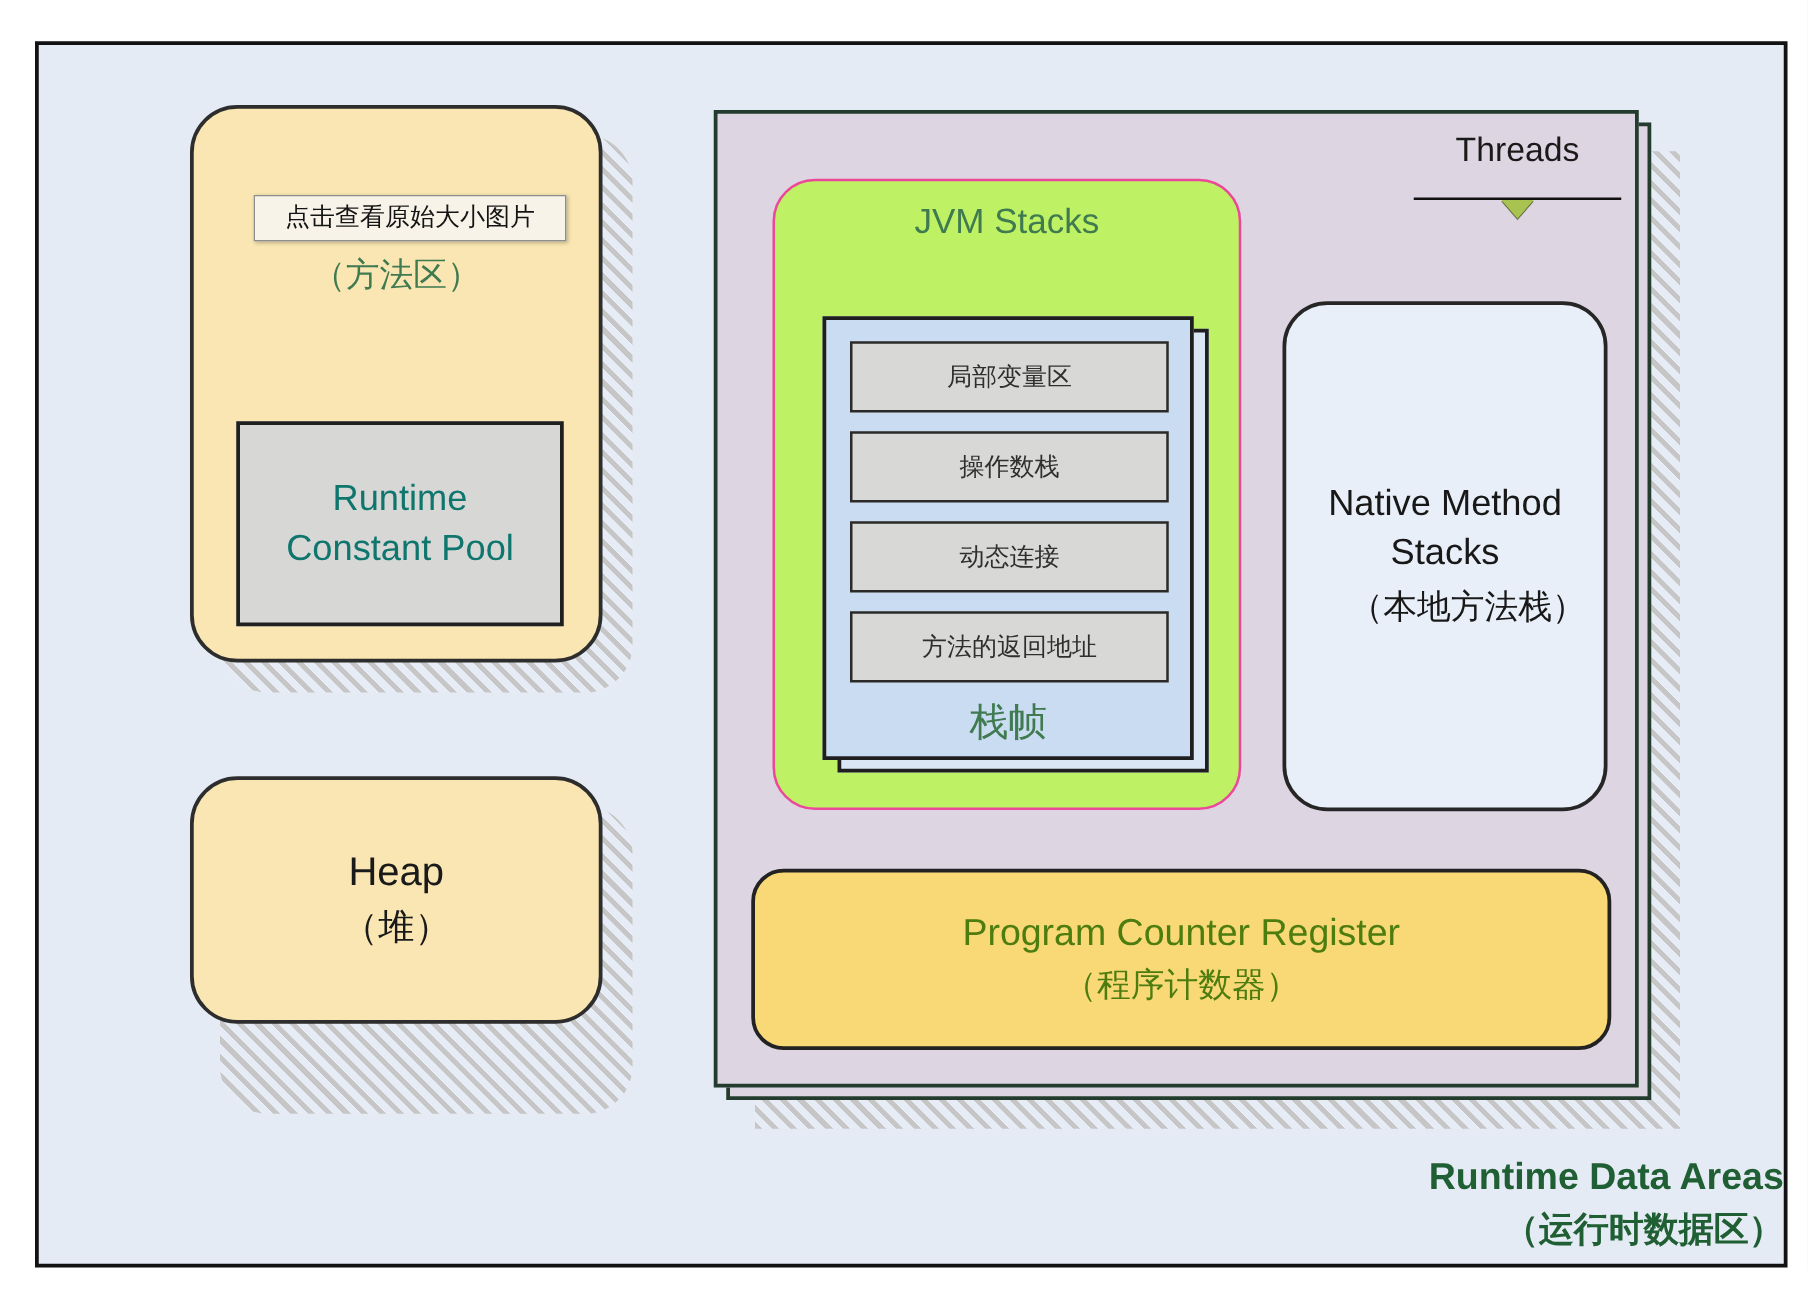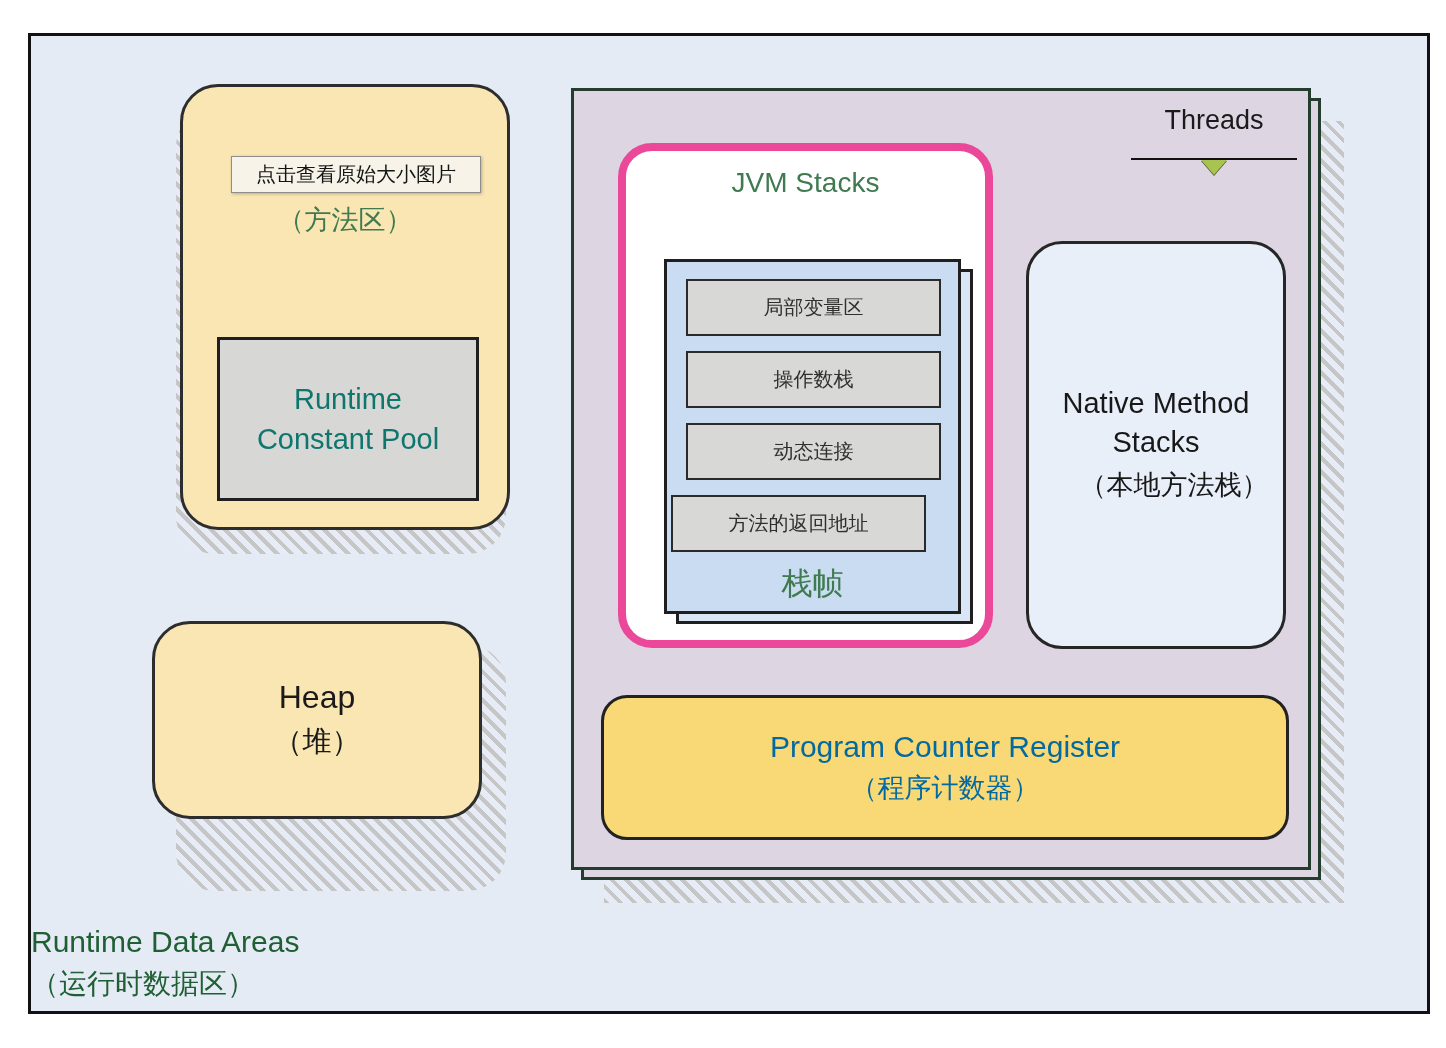--- a/index.html
+++ b/index.html
@@ -59,22 +59,22 @@
     display: flex; flex-direction: column; justify-content: center;
     text-align: center; color: #1a1a1a;
   }
 
   
   .main-copy, .main-box {
     background: #ded5e2;
     border: 3px solid #233c2d;
   }
   .panel {
-    background: #ffffff;
-    border: 8px solid #ec4899;
+    background: #bef264;
+    border: 2px solid #ec4899;
     border-radius: 34px;
   }
   .native-panel {
     background: #e9eff9;
     border: 3px solid #262626;
     border-radius: 36px;
     display: flex; flex-direction: column; justify-content: center;
     text-align: center; color: #181818;
   }
   .stack-frame, .stack-frame-copy {
@@ -87,39 +87,39 @@
     border: 2px solid #2a2a2a;
     text-align: center;
     font-size: 20px; color: #2f2f2f;
     display: flex; align-items: center; justify-content: center;
   }
   .pcr {
     background: #f8d976;
     border: 3px solid #222222;
     border-radius: 26px;
     display: flex; flex-direction: column; justify-content: center;
-    text-align: center; color: #0369a1;
+    text-align: center; color: #4d7c0f;
   }
   .threads-line { border-top: 2px solid #111; }
   .tri-down {
     width: 0; height: 0;
     border-left: 13px solid transparent;
     border-right: 13px solid transparent;
     border-top: 15px solid #a9c351;
     filter: drop-shadow(0px 1px 0.5px #44552a);
   }
-  .footer-title { text-align: left; font-weight: normal; }
+  .footer-title { text-align: right; font-weight: bold; }
 </style>
 </head>
 <body>
 
 <div class="frame">
 
   <div class="abs hatch r38" style="left:145px; top:72px; width:330px; height:446px;"></div>
-  <div class="abs yellow-box" style="left:121px; top:48px; width:330px; height:446px;margin-left:28px;">
+  <div class="abs yellow-box" style="left:121px; top:48px; width:330px; height:446px;">
     <div class="abs tooltip" style="left:48px; top:69px; width:250px; height:37px;">点击查看原始大小图片</div>
     <div class="abs cn-label green" style="left:0; top:115px; width:100%;">（方法区）</div>
     <div class="abs rcp-box" style="left:34px; top:250px; width:262px; height:164px;">
       <div>Runtime</div>
       <div>Constant Pool</div>
     </div>
   </div>
 
   <div class="abs hatch r38" style="left:145px; top:609px; width:330px; height:246px;"></div>
   <div class="abs yellow-box heap-box" style="left:121px; top:585px; width:330px; height:198px;">
@@ -136,21 +136,21 @@
     <div class="abs tri-down" style="left:627px; top:69px;"></div>
 
     <div class="abs panel" style="left:44px; top:52px; width:375px; height:505px;">
       <div class="abs green" style="left:0; top:16px; width:100%; text-align:center; font-size:28px;">JVM Stacks</div>
 
       <div class="abs stack-frame-copy" style="left:50px; top:118px; width:297px; height:355px;"></div>
       <div class="abs stack-frame" style="left:38px; top:108px; width:297px; height:355px;">
         <div class="abs gray-row" style="left:19px; top:17px; width:255px; height:57px;">局部变量区</div>
         <div class="abs gray-row" style="left:19px; top:89px; width:255px; height:57px;">操作数栈</div>
         <div class="abs gray-row" style="left:19px; top:161px; width:255px; height:57px;">动态连接</div>
-        <div class="abs gray-row" style="left:4px; top:233px; width:255px; height:57px;">方法的返回地址</div>
+        <div class="abs gray-row" style="left:19px; top:233px; width:255px; height:57px;">方法的返回地址</div>
         <div class="abs green" style="left:0; top:301px; width:100%; text-align:center; font-size:31px;">栈帧</div>
       </div>
     </div>
 
     <div class="abs native-panel" style="left:452px; top:150px; width:260px; height:408px;">
       <div style="font-size:29px;">Native Method</div>
       <div style="font-size:29px; margin-top:6px;">Stacks</div>
       <div style="font-size:27px; margin-top:8px;margin-left:36px;">（本地方法栈）</div>
     </div>
 

